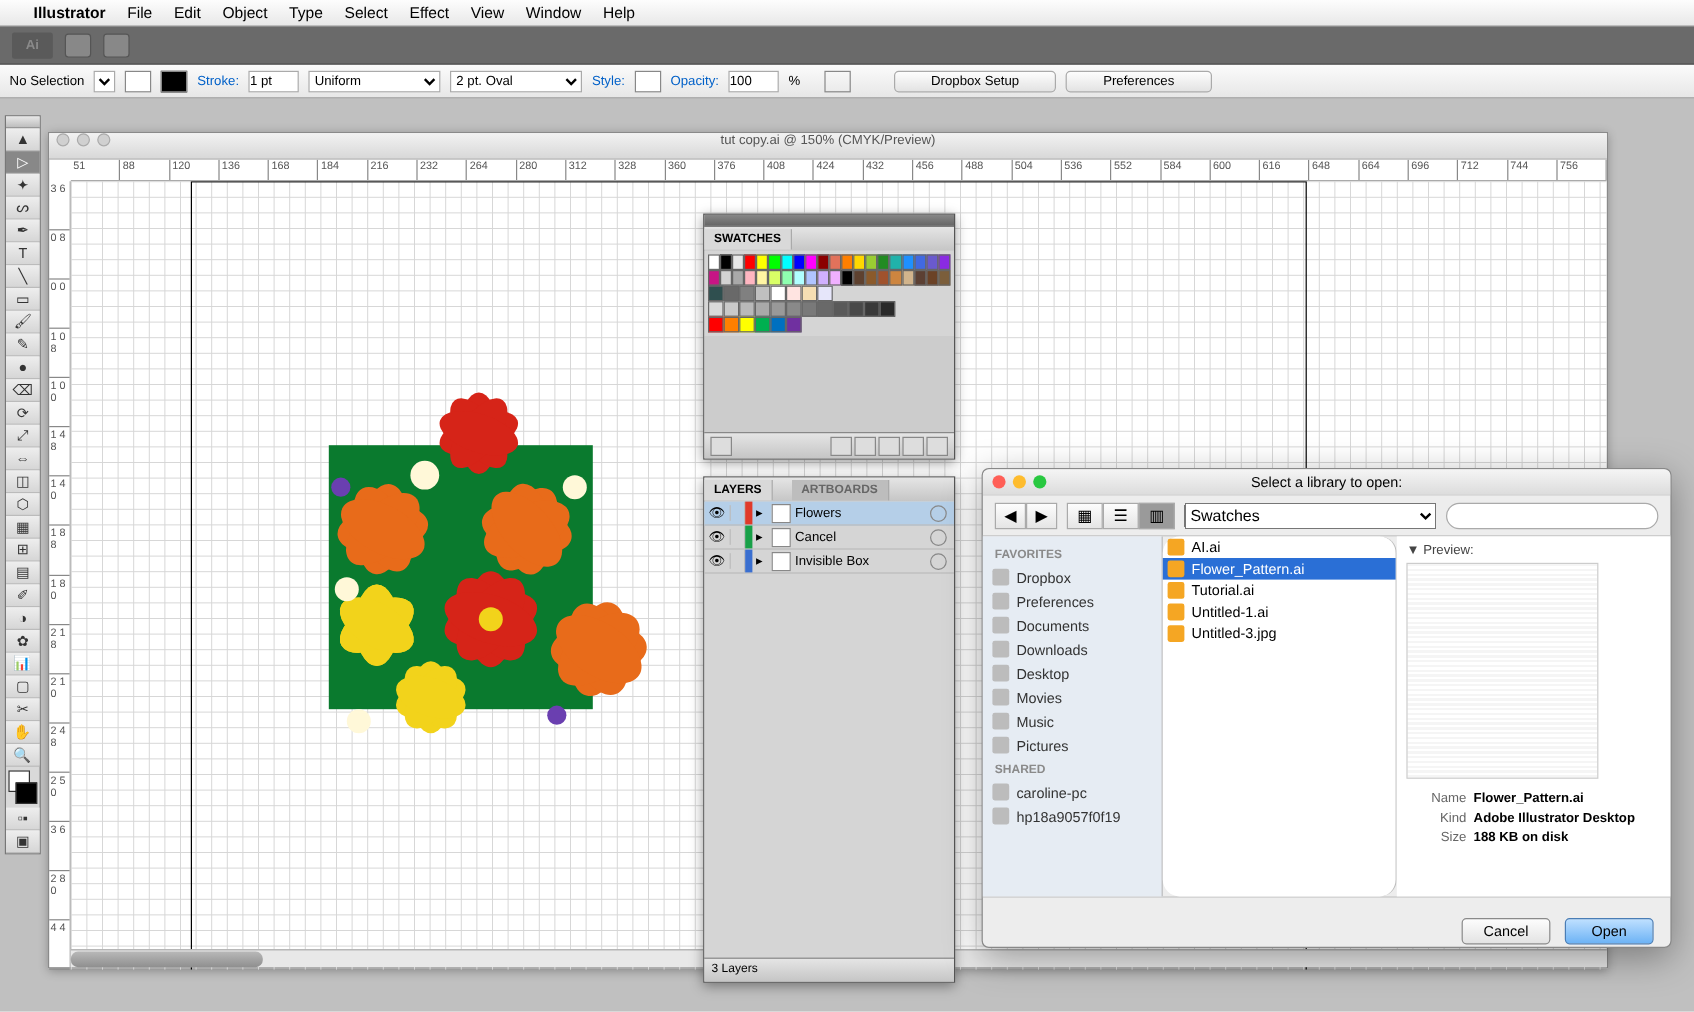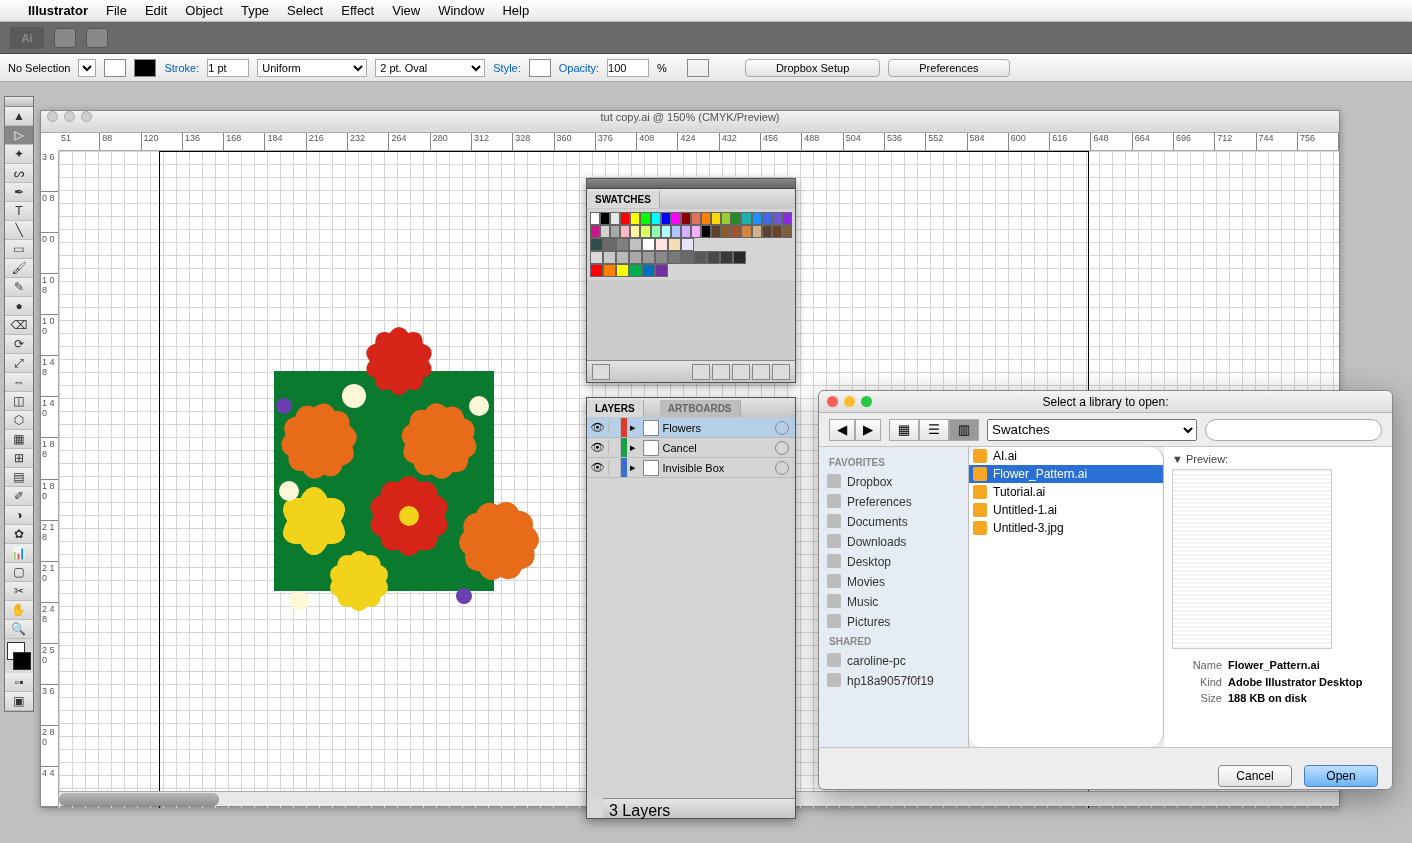--- a/index.html
+++ b/index.html
@@ -65,21 +65,21 @@
 
 .layers-body{ background:#d5d5d5; min-height:380px;}
 .layer-row{ display:flex; align-items:center; height:20px; border-bottom:1px solid #bbb; font-size:11px;}
 .layer-row.sel{ background:#b5cfe8;}
 .layer-row .eye{ width:22px;text-align:center;border-right:1px solid #bbb;}
 .layer-row .lock{ width:12px;border-right:1px solid #bbb;height:100%;}
 .layer-row .colorbar{ width:6px; height:100%;}
 .layer-row .thumb{ width:16px;height:16px;border:1px solid #888;margin:0 4px;background:#fff;}
 .layer-row .name{ flex:1;}
 .layer-row .target{ width:14px;height:14px;border:1px solid #888;border-radius:50%;margin-right:6px;}
-.layers-foot{ height:20px;background:linear-gradient(#e5e5e5,#c5c5c5);border-top:1px solid #888;font-size:16px;padding:3px 6px;margin-left:16px;}
+.layers-foot{ height:20px;background:linear-gradient(#e5e5e5,#c5c5c5);border-top:1px solid #888;font-size:10px;padding:3px 6px;}
 
 
 .filedlg{ position:absolute; left:818px; top:390px; width:575px; height:400px; background:#ededed; border:1px solid #888; border-radius:6px; box-shadow:0 8px 30px rgba(0,0,0,0.35);}
 .filedlg .fhead{ height:22px; background:linear-gradient(#f5f5f5,#dcdcdc); border-bottom:1px solid #b5b5b5; border-radius:6px 6px 0 0; display:flex;align-items:center;justify-content:center;font-size:12px;position:relative;}
 .filedlg .ftraffic{ position:absolute;left:8px;display:flex;gap:6px;}
 .filedlg .ftraffic .c{width:11px;height:11px;border-radius:50%;}
 .filedlg .toolbar{ height:34px; display:flex; align-items:center; gap:8px; padding:0 10px; border-bottom:1px solid #c5c5c5;}
 .filedlg .nav{ display:flex;}
 .filedlg .nav button{ width:26px;height:22px;border:1px solid #aaa;background:linear-gradient(#fdfdfd,#e5e5e5);}
 .filedlg .views{ display:flex;}

